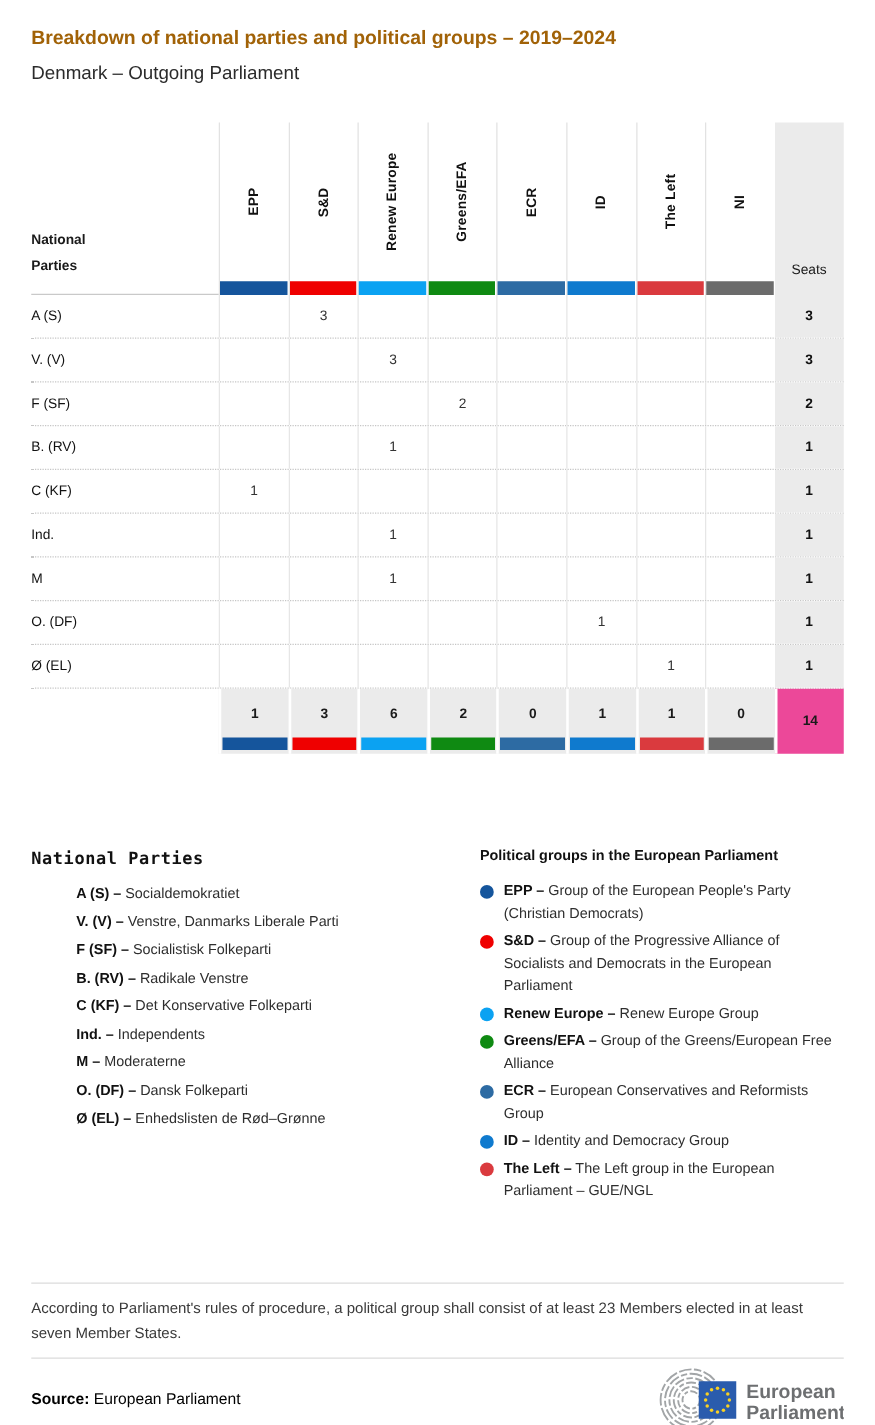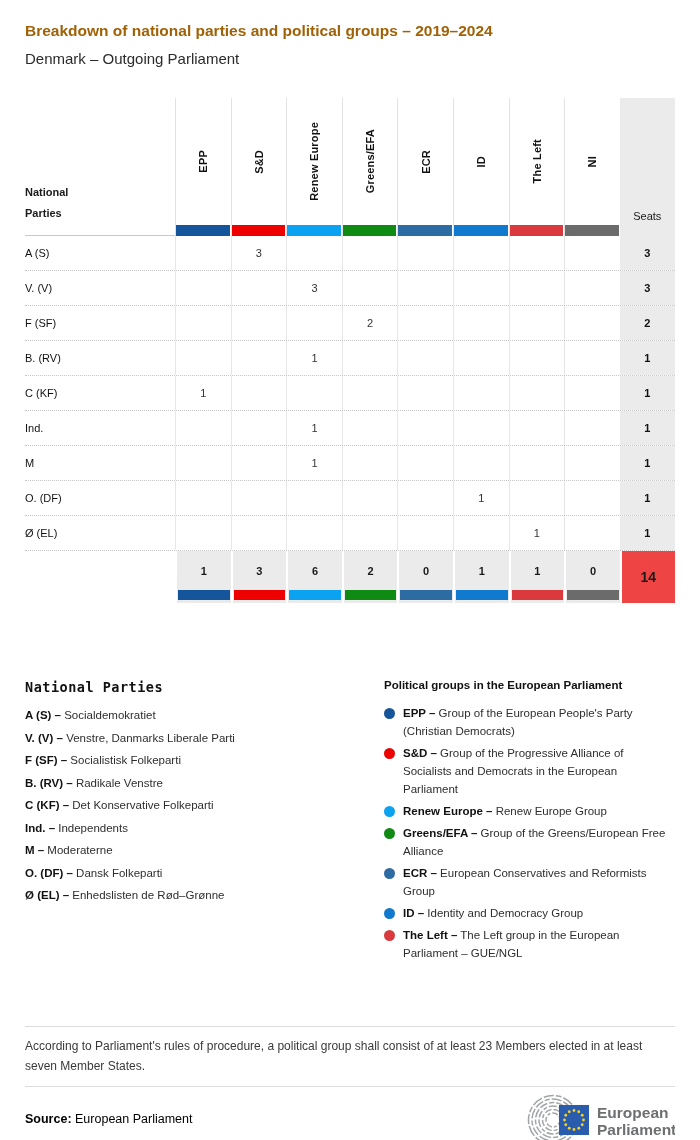--- a/index.html
+++ b/index.html
@@ -48,33 +48,33 @@
   .totals { display:flex; height:52px; }
   .tot-spacer { width:150px; }
   .tot-cells { display:flex; }
   .tot-cell {
     width:55.6px; background:#ebebeb; border-left:2px solid #ffffff;
     display:flex; flex-direction:column;
   }
   .tot-val { flex:1; display:flex; align-items:center; justify-content:center; font-weight:700; font-size:11px; }
   .tot-bar { height:10px; margin:0 1px 3px 1px; }
   .tot-seats {
-    width:55px; background:#ef4444; border-left:2px solid #ffffff;
-    display:flex; align-items:center; justify-content:center; font-weight:700; font-size:14px;
+    width:55px; background:#ec4899; border-left:2px solid #ffffff;
+    display:flex; align-items:center; justify-content:center; font-weight:700; font-size:11px;
   }
 
   
   .legends { display:flex; margin-top:76px; padding:0 25px; }
   .legend-left { flex:0 0 359px; }
   .legend-right { flex:1; }
   .nat-heading {
     font-family:"DejaVu Sans Mono", monospace; font-weight:700;
     font-size:13.5px; letter-spacing:.5px; color:#111;
   }
-  .nat-items { margin-top:13px; }
+  .nat-items { margin-top:13px;margin-left:36px; }
   .nat-item { font-size:11.5px; color:#2e2e2e; margin-bottom:8.5px; line-height:14px; }
   .nat-item b { color:#111; }
   .grp-heading { font-size:11.5px; font-weight:700; color:#111; }
   .grp-items { margin-top:13px; }
   .grp-item { display:flex; font-size:11.5px; line-height:18px; color:#2e2e2e; margin-bottom:4px;justify-content:center; }
   .grp-item b { color:#111; }
   .dot { flex:0 0 11px; width:11px; height:11px; border-radius:50%; margin:3.5px 8px 0 0; }
   .grp-text { flex:1; }
 
   

